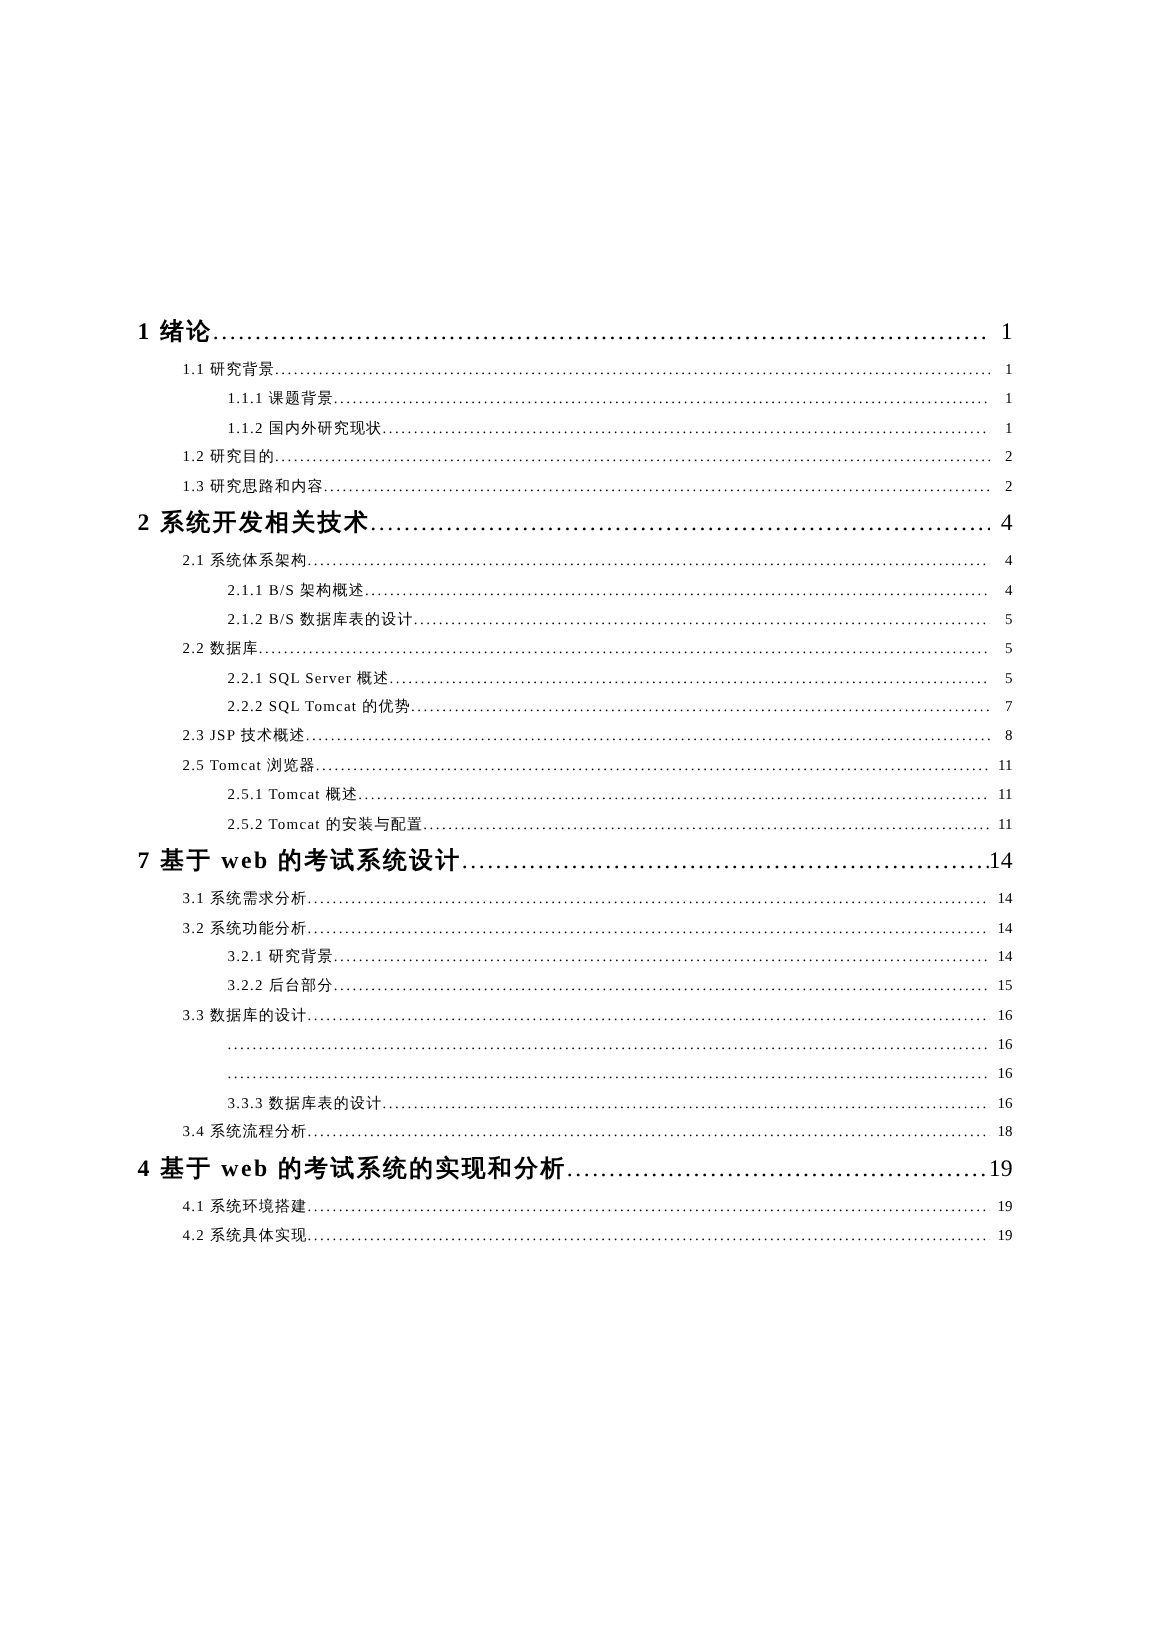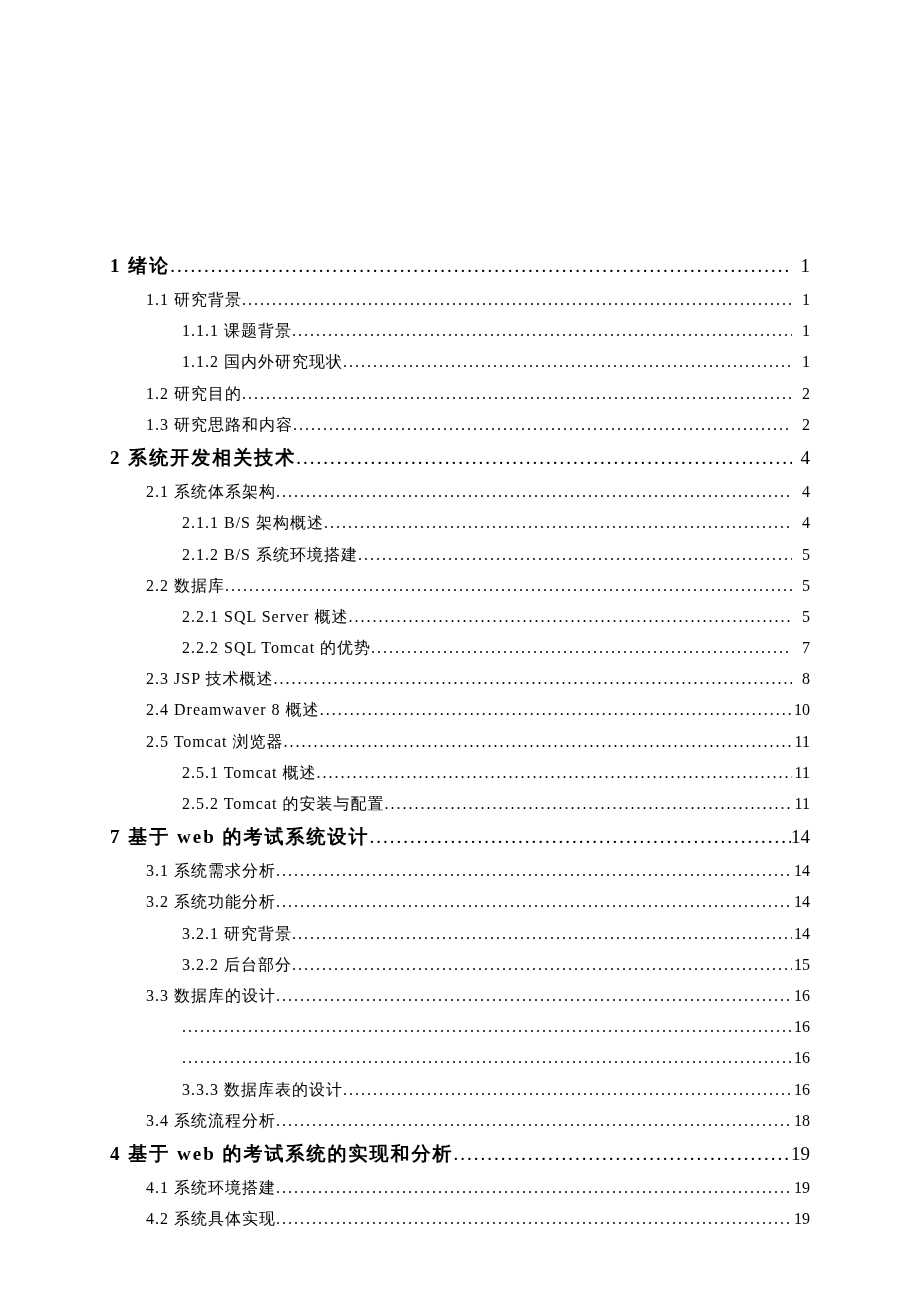--- a/index.html
+++ b/index.html
@@ -16,21 +16,21 @@
     font-size: 16px;
   }
   .toc {
     width: 100%;
   }
   .toc-row {
     display: flex;
     align-items: baseline;
     white-space: nowrap;
     line-height: 1.95;
-    font-size: 16px;
+    font-size: 12px;
   }
   .toc-row .label {
     flex: 0 0 auto;
     letter-spacing: 1px;
   }
   .toc-row .leader {
     flex: 1 1 auto;
     overflow: hidden;
     letter-spacing: 2px;
   }
@@ -91,21 +91,21 @@
       <span class="label">2.1 系统体系架构</span>
       <span class="leader"></span>
       <span class="page">4</span>
     </div>
     <div class="toc-row l2">
       <span class="label">2.1.1 B/S 架构概述</span>
       <span class="leader"></span>
       <span class="page">4</span>
     </div>
     <div class="toc-row l2">
-      <span class="label">2.1.2 B/S 系统环境搭建</span>
+      <span class="label">2.1.2 B/S 数据库表的设计</span>
       <span class="leader"></span>
       <span class="page">5</span>
     </div>
     <div class="toc-row l1">
       <span class="label">2.2 数据库</span>
       <span class="leader"></span>
       <span class="page">5</span>
     </div>
     <div class="toc-row l2">
       <span class="label">2.2.1 SQL Server 概述</span>
@@ -114,25 +114,20 @@
     </div>
     <div class="toc-row l2">
       <span class="label">2.2.2 SQL Tomcat 的优势</span>
       <span class="leader"></span>
       <span class="page">7</span>
     </div>
     <div class="toc-row l1">
       <span class="label">2.3 JSP 技术概述</span>
       <span class="leader"></span>
       <span class="page">8</span>
-    </div>
-    <div class="toc-row l1">
-      <span class="label">2.4 Dreamwaver 8 概述</span>
-      <span class="leader"></span>
-      <span class="page">10</span>
     </div>
     <div class="toc-row l1">
       <span class="label">2.5 Tomcat 浏览器</span>
       <span class="leader"></span>
       <span class="page">11</span>
     </div>
     <div class="toc-row l2">
       <span class="label">2.5.1 Tomcat 概述</span>
       <span class="leader"></span>
       <span class="page">11</span>

